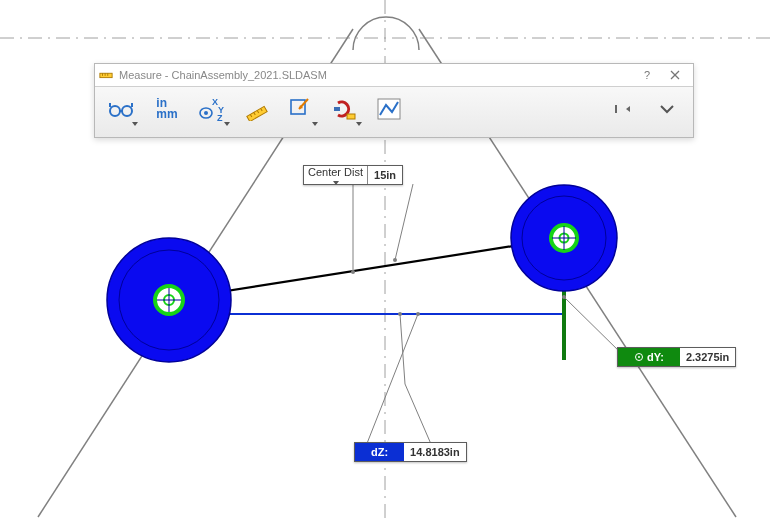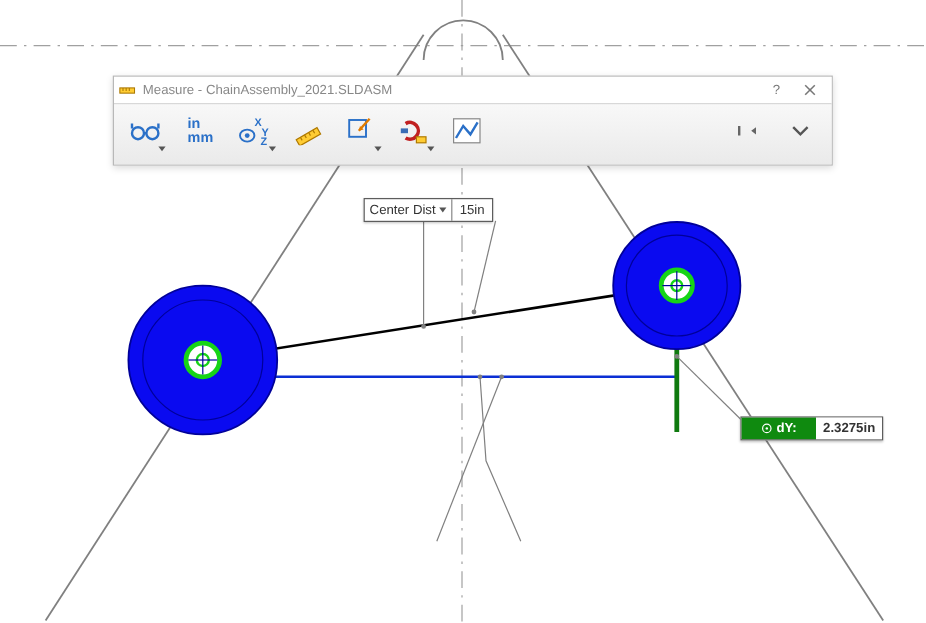--- a/index.html
+++ b/index.html
@@ -102,27 +102,28 @@
     border:1px solid #5d5d5d;
     background:#fff;
     box-shadow: 0 1px 2px rgba(0,0,0,0.25);
   }
   .drop-callout .sel {
     display:flex;align-items:center;
     padding:0 4px;
     gap:3px;
     height:18px;
     border-right:1px solid #888;
+    flex-direction:column;
   }
   .drop-callout .sel .caret {
     border-left:3px solid transparent;
     border-right:3px solid transparent;
     border-top:4px solid #555;
   }
-  .drop-callout .val { padding:0 6px; height:18px; display:flex;align-items:center; }
+  .drop-callout .val { padding:0 6px; height:18px; display:flex;align-items:center;font-weight:bold; }
   svg.icon { display:block; }
 </style>
 </head>
 <body>
 
 <div class="canvas">
   <svg width="772" height="519">
 
     <line x1="0" y1="38" x2="772" y2="38" stroke="#a0a0a0" stroke-width="1" stroke-dasharray="14 6 2 6"></line>
 
@@ -185,20 +186,24 @@
       <svg class="icon" width="10" height="10" viewBox="0 0 10 10">
         <circle cx="5" cy="5" r="3.5" fill="none" stroke="#fff"></circle>
           <circle cx="5" cy="5" r="1" fill="#fff"></circle>
       </svg>
       <span style="margin-left:3px">dY:</span>
     </div>
     <div class="val">2.3275in</div>
   </div>
 
   
+  <div class="callout blue" style="left:354px; top:442px;">
+    <div class="tag">dZ:</div>
+    <div class="val">14.8183in</div>
+  </div>
 </div>
 
 <div class="toolwin">
   <div class="titlebar">
     <span class="app-icon">
       <svg class="icon" width="14" height="14" viewBox="0 0 16 16">
         <rect x="1" y="6" width="14" height="5" fill="#ffcc33" stroke="#aa7700"></rect>
         <line x1="4" y1="6" x2="4" y2="9" stroke="#aa7700"></line>
         <line x1="7" y1="6" x2="7" y2="9" stroke="#aa7700"></line>
         <line x1="10" y1="6" x2="10" y2="9" stroke="#aa7700"></line>

